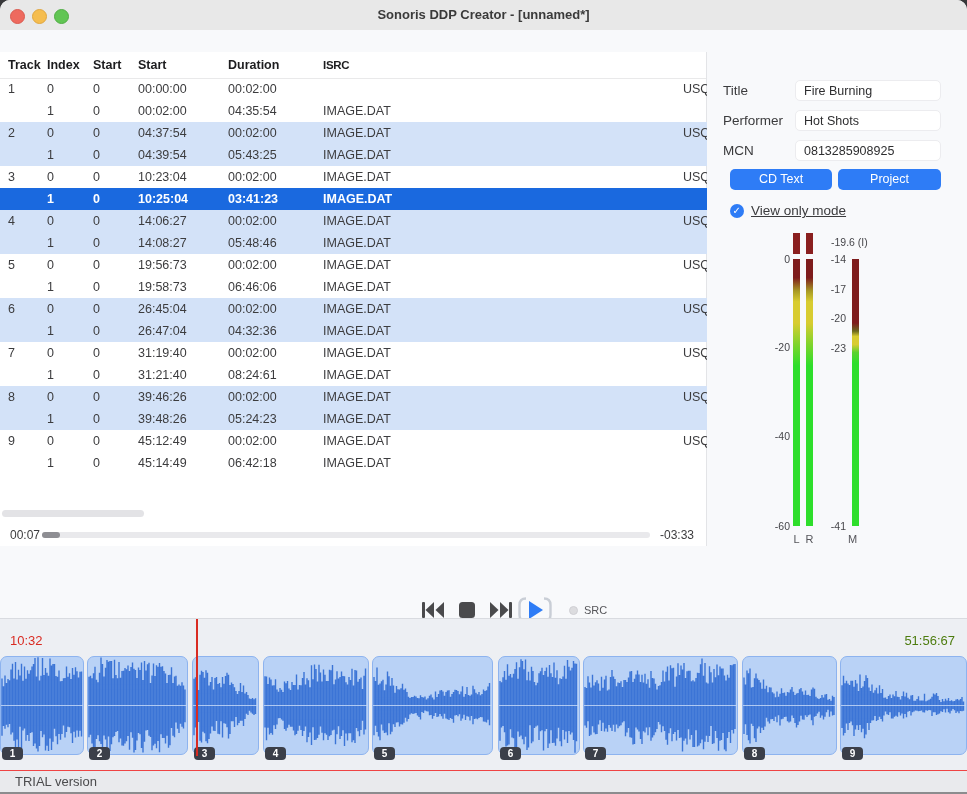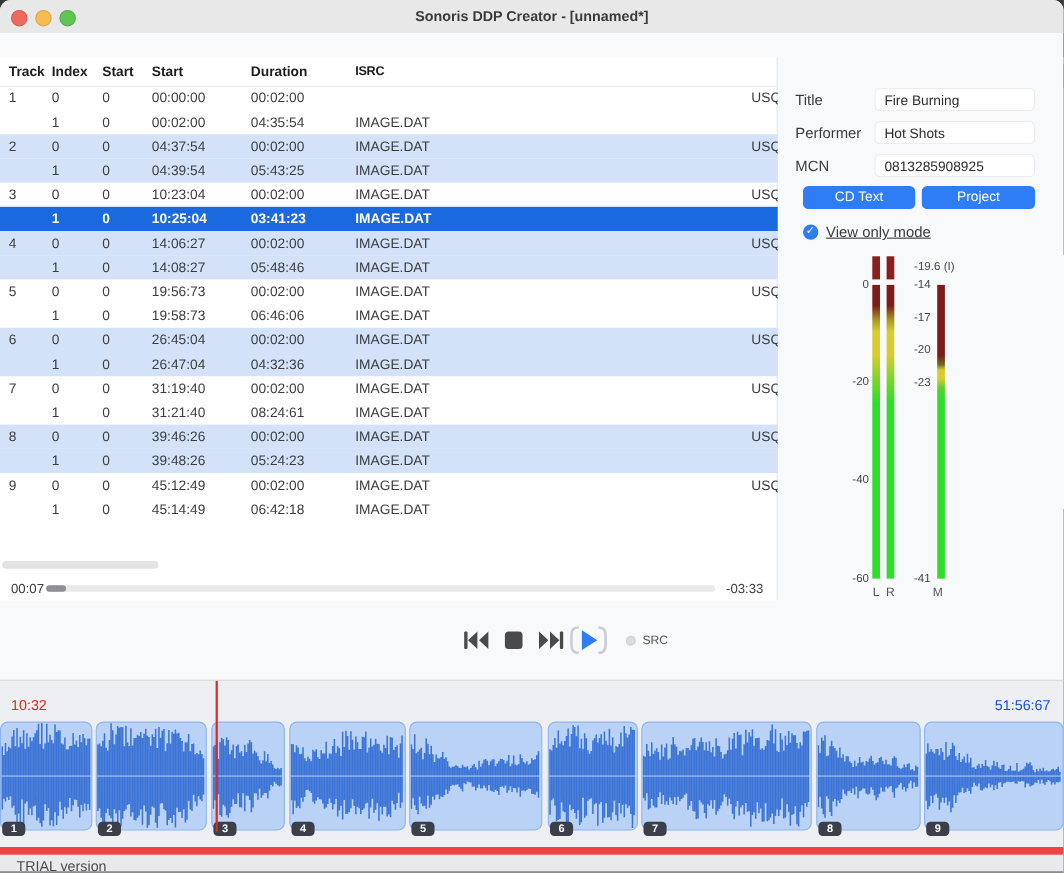--- a/index.html
+++ b/index.html
@@ -57,36 +57,36 @@
   
   .meter-over{position:absolute;width:7px;height:21px;top:181px;background:#8a1f1f;}
   .over-l{left:86px;} .over-r{left:99px;}
   .meter-int{position:absolute;left:124px;top:184px;width:70px;font-size:10.5px;color:#46464a;}
   .vbar{position:absolute;top:207px;width:7px;height:267px;background:linear-gradient(to bottom,var(--meter-red,#7e1c1c) 0%,var(--meter-red,#7e1c1c) 7%,#a89a24 12%,var(--meter-yellow,#d8cc30) 16%,var(--meter-yellow,#d8cc30) 24%,#7fd42c 32%,var(--meter-green,#2ede2b) 40%,var(--meter-green,#2ede2b) 100%);}
   .bar-l{left:86px;} .bar-r{left:99px;}
   .mbar{position:absolute;left:145px;top:207px;width:7px;height:267px;background:linear-gradient(to bottom,var(--meter-red,#7e1c1c) 0%,var(--meter-red,#7e1c1c) 24%,#6b681f 27%,var(--meter-yellow,#d8cc30) 29%,var(--meter-yellow,#d8cc30) 32%,#5bd22d 35%,var(--meter-green,#2ede2b) 39%,var(--meter-green,#2ede2b) 100%);}
   .mlabel{position:absolute;width:28px;height:12px;line-height:12px;font-size:10.5px;color:#46464a;text-align:right;}
   .chlabel{position:absolute;top:481px;width:13px;height:13px;line-height:13px;font-size:11px;color:#55555a;text-align:center;}
   
-  .transport{position:absolute;left:421px;top:568px;display:flex;align-items:center;gap:12px;height:28px;}
+  .transport{position:absolute;left:421px;top:596px;display:flex;align-items:center;gap:12px;height:28px;}
   .ticon{display:block;fill:#4a4a4c;}
   .tbtn{display:flex;align-items:center;cursor:default;}
   .playgroup{margin-left:-8px;}
   .src-dot{width:9px;height:9px;border-radius:50%;background:#dcdcdf;border:1px solid #d0d0d4;margin-left:4px;box-sizing:border-box;}
   .src-label{font-size:11px;color:#56565a;margin-left:-6px;}
   
   .wave-panel{position:absolute;left:0;top:618px;width:100%;height:152px;background:#edeff3;border-top:1px solid #d9dbe0;box-sizing:border-box;}
   .wave-pos{position:absolute;left:10px;top:14px;font-size:13px;color:var(--playhead-red,#d92b22);}
-  .wave-total{position:absolute;right:12px;top:14px;font-size:13px;color:#1d4ed8;}
+  .wave-total{position:absolute;right:12px;top:14px;font-size:13px;color:#4d7c0f;}
   .wave-track{position:absolute;left:0;top:37px;width:967px;height:104px;}
   .seg{position:absolute;top:0;height:99px;background:var(--wave-bg,#b9d2f6);border:1px solid #8db3ef;border-radius:7px;box-sizing:border-box;overflow:hidden;}
   .badge{position:absolute;top:91px;width:21px;height:13px;line-height:13px;border-radius:4px;background:#3b3f49;color:#ffffff;font-size:10px;font-weight:bold;text-align:center;}
   .playhead{position:absolute;left:196px;top:0;width:2px;height:137px;background:var(--playhead-red,#d92b22);}
   
-  .statusbar{position:absolute;left:0;top:770px;width:100%;height:24px;background:#e9eaed;border-top:7px solid #ef4444;border-bottom:2px solid #8c8c8e;box-sizing:border-box;}
+  .statusbar{position:absolute;left:0;top:770px;width:100%;height:24px;background:#e9eaed;border-top:1px solid #ef4444;border-bottom:2px solid #8c8c8e;box-sizing:border-box;}
   .status-text{position:absolute;left:15px;top:0;line-height:21px;font-size:13px;color:#4b4b4d;}
 </style>
 </head>
 <body>
 
 <div class="window">
 
   <div class="titlebar">
     <div class="lights">
       <span class="light red"></span>

